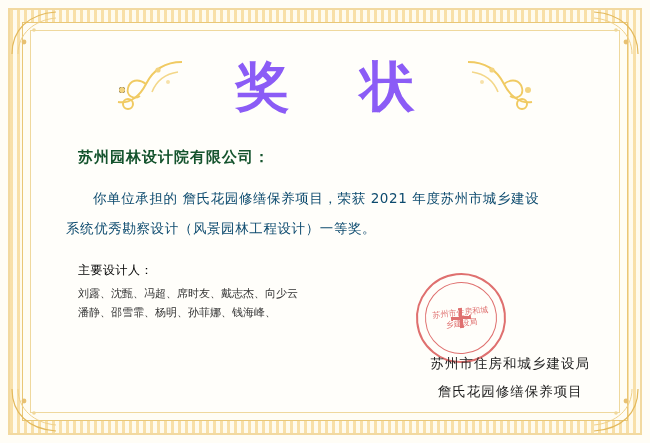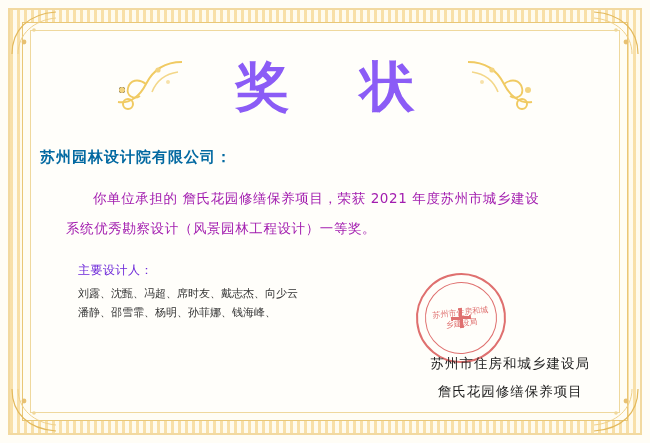--- a/index.html
+++ b/index.html
@@ -111,45 +111,46 @@
 
   
   .body-area {
     margin-top: 14px;
     color: #2a2a2a;
   }
   .recipient {
     font-family: "DejaVu Sans", "Liberation Sans", sans-serif;
     font-size: 15px;
     font-weight: bold;
-    color: #0369a1;
+    color: #14532d;
+    margin-left: 38px;
     margin-bottom: 16px;
     letter-spacing: 1px;
   }
   .para {
     font-size: 13.5px;
     line-height: 30px;
-    color: #a21caf;
+    color: #0c4a6e;
     letter-spacing: 0.6px;
     margin: 0 18px 0 26px;
     text-align: justify;
   }
   .para .indent { display: inline-block; width: 27px; }
 
   
   .designers {
     margin-top: 18px;
     margin-left: 38px;
     font-size: 11px;
     color: #333;
     line-height: 19px;
   }
   .designers-title {
     font-size: 12px;
-    color: #6d28d9;
+    color: #000000;
     margin-bottom: 4px;
     letter-spacing: 0.5px;
   }
 
   
   .sign-block {
     position: absolute;
     right: 20px;
     bottom: 4px;
     text-align: center;

